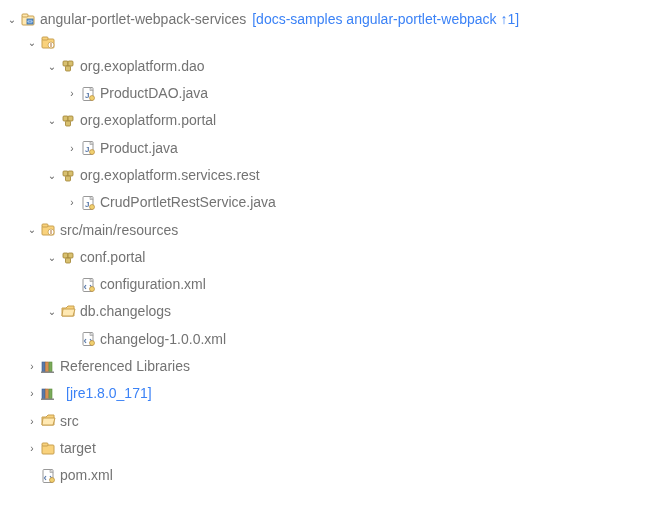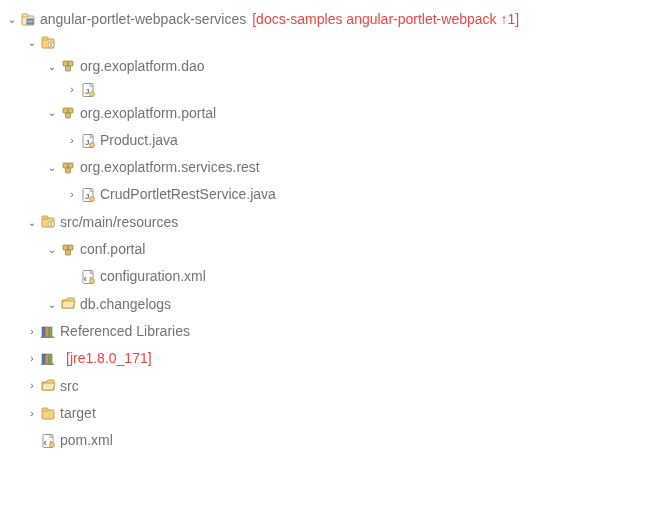--- a/index.html
+++ b/index.html
@@ -32,21 +32,21 @@
     height: 16px;
     display: inline-flex;
     justify-content: center;
     align-items: center;
     margin-right: 4px;
   }
   .label {
     color: #737373;
   }
   .decoration {
-    color: #ef4444;
+    color: #3b82f6;
     margin-left: 6px;
     text-align: right;
   }
   .indent-0 { padding-left: 0px; }
   .indent-1 { padding-left: 20px; }
   .indent-2 { padding-left: 40px; }
   .indent-3 { padding-left: 60px; }
   svg { display: block; }
 </style>
 </head>
@@ -133,20 +133,21 @@
     <span class="label">org.exoplatform.dao</span>
   </div>
 
   <div class="node indent-3">
     <span class="arrow">›</span>
     <span class="icon">
         <svg width="16" height="16">
           <use href="#ico-java-file"></use>
         </svg>
       </span>
+    <span class="label">ProductDAO.java</span>
   </div>
 
   <div class="node indent-2">
     <span class="arrow">⌄</span>
     <span class="icon">
         <svg width="16" height="16">
           <use href="#ico-package"></use>
         </svg>
       </span>
     <span class="label">org.exoplatform.portal</span>
@@ -215,20 +216,29 @@
   <div class="node indent-2">
     <span class="arrow">⌄</span>
     <span class="icon">
         <svg width="16" height="16">
           <use href="#ico-folder-open"></use>
         </svg>
       </span>
     <span class="label">db.changelogs</span>
   </div>
 
+  <div class="node indent-3">
+    <span class="arrow"></span>
+    <span class="icon">
+        <svg width="16" height="16">
+          <use href="#ico-xml-file"></use>
+        </svg>
+      </span>
+    <span class="label">changelog-1.0.0.xml</span>
+  </div>
 
   <div class="node indent-1">
     <span class="arrow">›</span>
     <span class="icon">
         <svg width="16" height="16">
           <use href="#ico-library"></use>
         </svg>
       </span>
     <span class="label">Referenced Libraries</span>
   </div>

